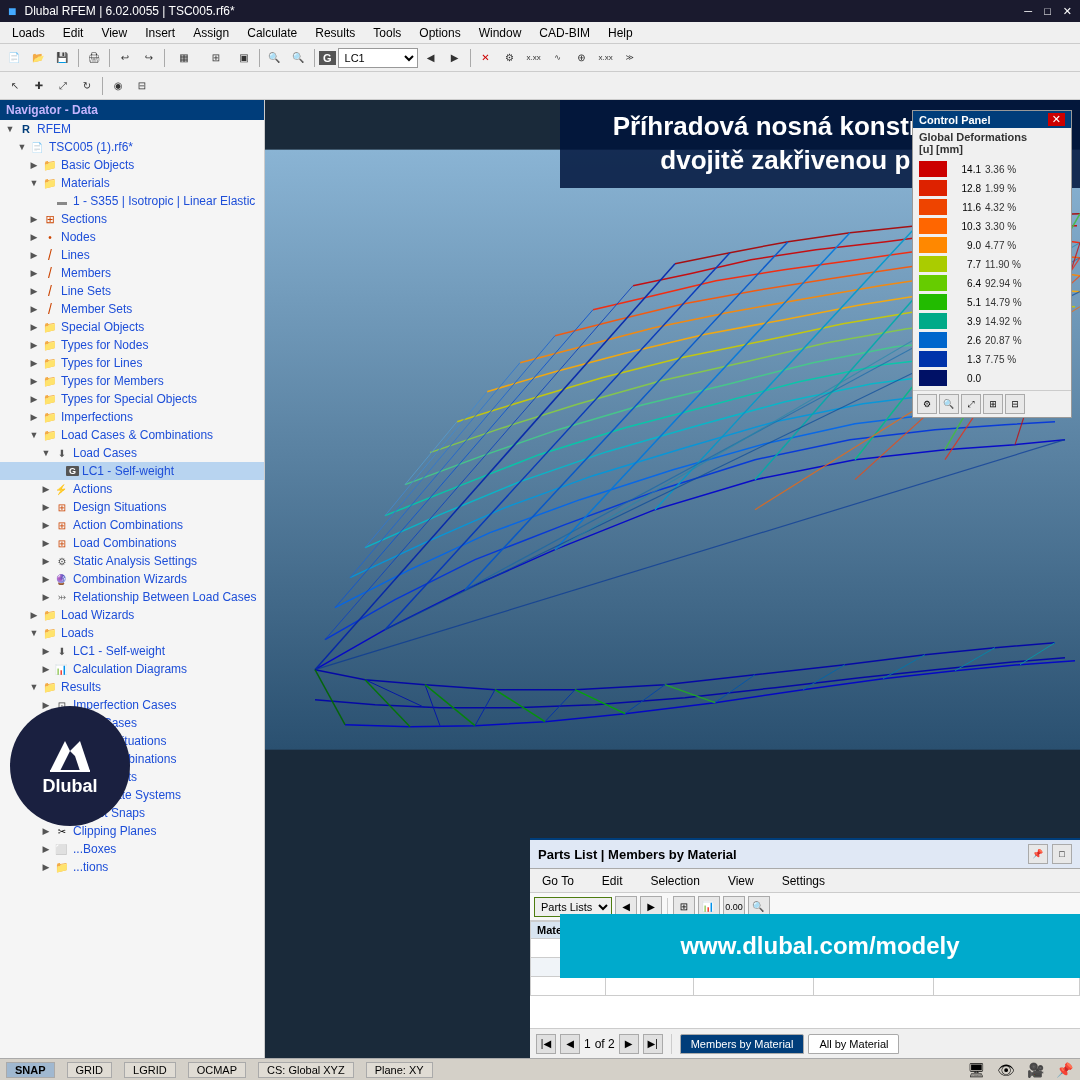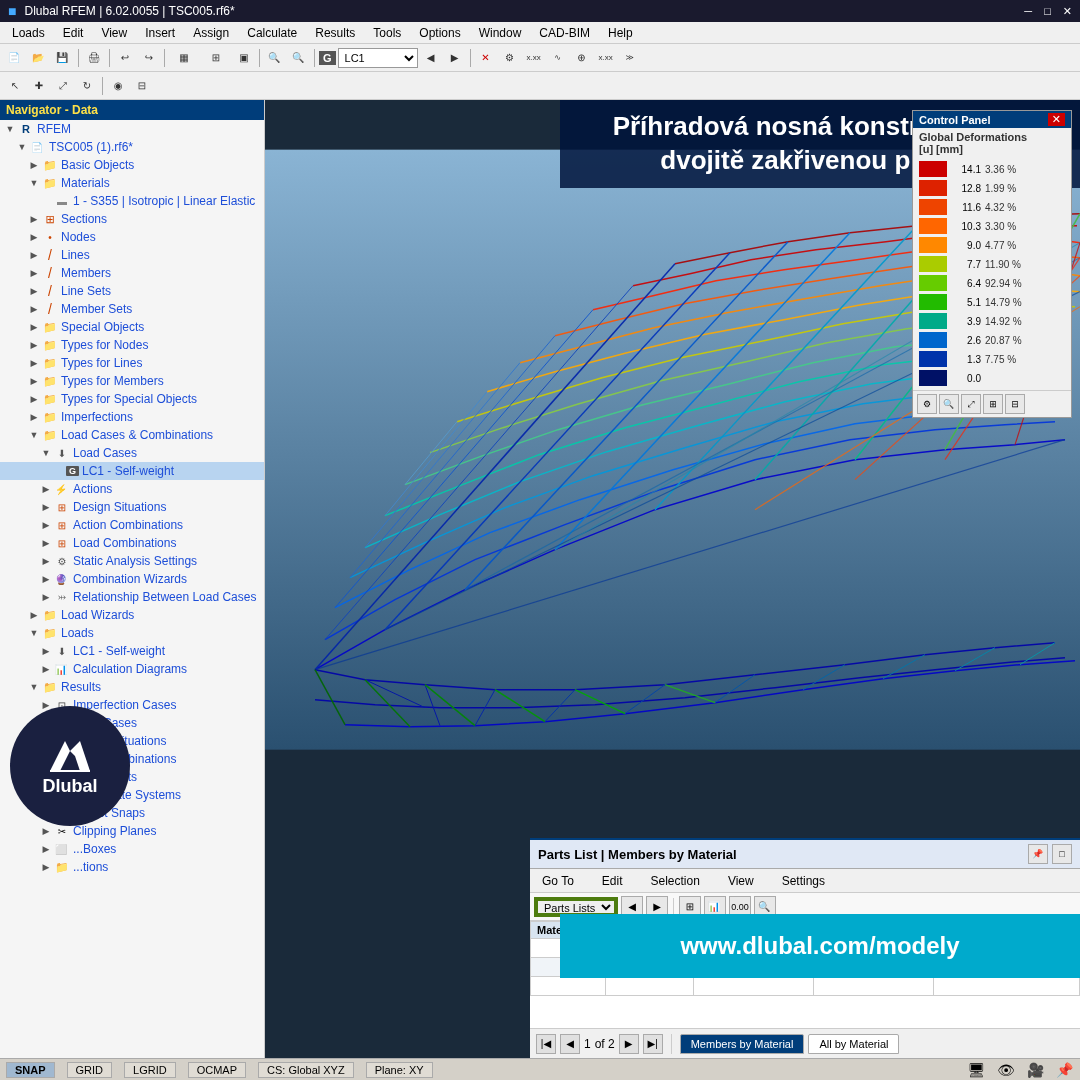--- a/index.html
+++ b/index.html
@@ -22,21 +22,21 @@
     .toolbar-combo { height: 20px; font-size: 11px; border: 1px solid #999; background: white; padding: 0 2px; }
 
     
     #toolbar2 { background: #f0f0f0; border-bottom: 1px solid #ccc; height: 28px; display: flex; align-items: center; padding: 0 4px; gap: 2px; }
 
     
     #main { display: flex; height: calc(1080px - 22px - 22px - 28px - 28px - 22px); }
 
     
     #navigator { width: 265px; background: #f5f5f5; border-right: 1px solid #ccc; overflow-y: auto; overflow-x: hidden; font-size: 12px; }
-    #navigator-header { background: #003d7a; color: #fde047; padding: 3px 6px; font-weight: bold; font-size: 12px; }
+    #navigator-header { background: #003d7a; color: #c4b5fd; padding: 3px 6px; font-weight: bold; font-size: 12px; }
 
     .tree-item { display: flex; align-items: center; white-space: nowrap; cursor: pointer; height: 18px; padding-right: 4px; }
     .tree-item.selected { background: #b8d4f0; }
     .tree-indent-0 { padding-left: 4px; }
     .tree-indent-1 { padding-left: 16px; }
     .tree-indent-2 { padding-left: 28px; }
     .tree-indent-3 { padding-left: 40px; }
     .tree-indent-4 { padding-left: 52px; }
     .tree-toggle { width: 12px; height: 12px; display: inline-flex; align-items: center; justify-content: center; margin-right: 2px; font-size: 9px; color: #555; flex-shrink: 0; }
     .tree-icon { width: 16px; height: 16px; margin-right: 3px; flex-shrink: 0; display: inline-flex; align-items: center; justify-content: center; font-size: 10px; }
@@ -69,21 +69,21 @@
 
     
     #logo-area { position: absolute; bottom: 70px; left: 10px; width: 120px; height: 120px; background: #1a2040; border-radius: 50%; display: flex; flex-direction: column; align-items: center; justify-content: center; z-index: 30; }
 
     
     #parts-panel { height: 220px; background: white; border-top: 2px solid #003d7a; display: flex; flex-direction: column; position: absolute; bottom: 0; left: 265px; right: 0; z-index: 5; }
     #parts-header { background: #e0e8f5; padding: 4px 8px; font-weight: bold; font-size: 13px; display: flex; justify-content: space-between; align-items: center; border-bottom: 1px solid #aaa; }
     #parts-menu { display: flex; align-items: center; gap: 16px; background: #f0f0f0; border-bottom: 1px solid #ccc; padding: 2px 6px; height: 24px; }
     .parts-menu-item { padding: 1px 6px; cursor: pointer; font-size: 12px; }
     #parts-toolbar { display: flex; align-items: center; padding: 2px 4px; background: #f8f8f8; border-bottom: 1px solid #ccc; height: 28px; gap: 3px; }
-    .parts-combo { height: 20px; font-size: 11px; border: 4px solid #4d7c0f; padding: 0 2px; }
+    .parts-combo { height: 20px; font-size: 11px; border: 1px solid #4d7c0f; padding: 0 2px; }
     .parts-tb-btn { width: 22px; height: 22px; border: 1px solid #aaa; background: #e8e8e8; cursor: pointer; font-size: 10px; display: flex; align-items: center; justify-content: center; }
 
     
     #table-container { flex: 1; overflow-y: auto; }
     table { width: 100%; border-collapse: collapse; font-size: 12px; }
     th { background: #d8e4f0; border: 1px solid #ccc; padding: 2px 6px; text-align: center; font-weight: bold; font-size: 11px; position: sticky; top: 0; white-space: nowrap; }
     td { border: 1px solid #ccc; padding: 2px 6px; white-space: nowrap; }
     tr:nth-child(even) { background: #f0f4f8; }
     .col-no { width: 60px; text-align: center; }
     .col-mat { width: 80px; }

